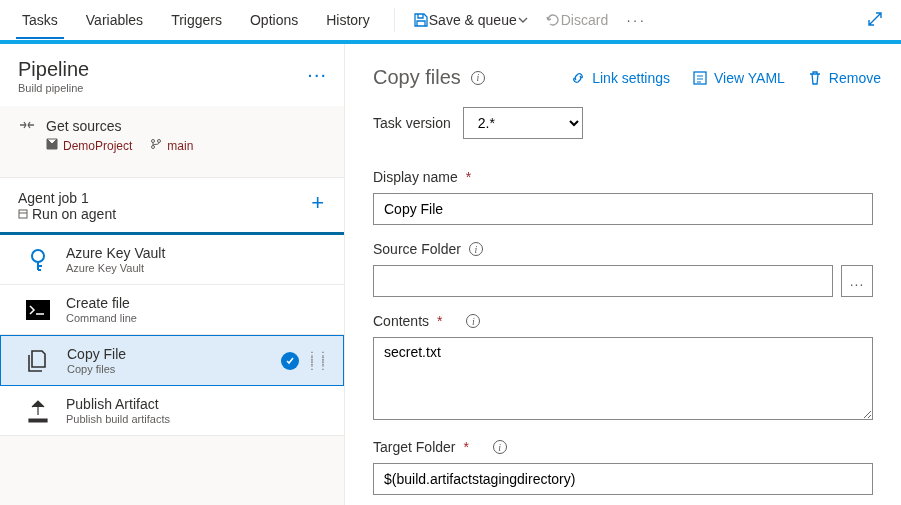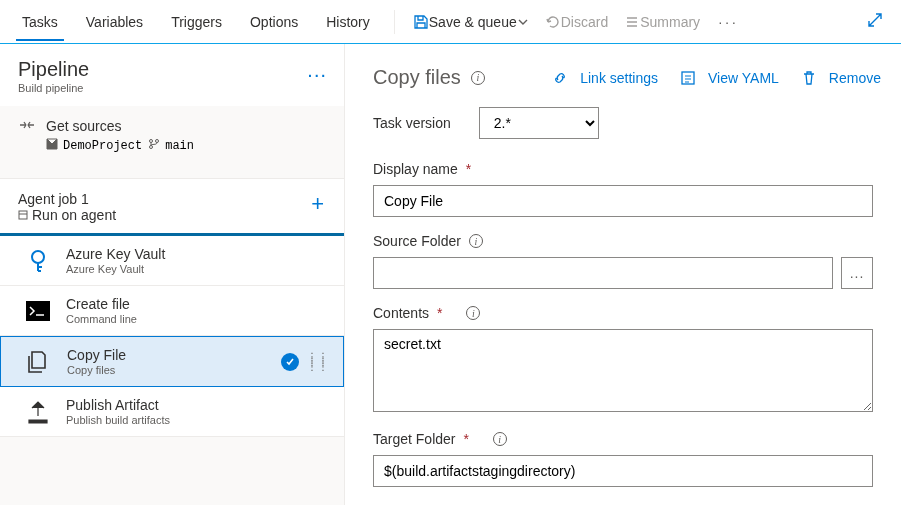--- a/index.html
+++ b/index.html
@@ -1,66 +1,66 @@
 <!DOCTYPE html>
 <html><head>
 <meta charset="utf-8">
 <style>
 * { box-sizing: border-box; margin: 0; padding: 0; }
 body { font-family: "Segoe UI", -apple-system, sans-serif; font-size: 14px; color: #323130; background: #fff; width: 901px; height: 505px; overflow: hidden; }
-.topbar { display: flex; align-items: center; height: 44px; padding: 0 8px; border-bottom: 1px solid #0ea5e9; }
+.topbar { display: flex; align-items: center; height: 44px; padding: 0 8px; border-bottom: 4px solid #0ea5e9; }
 .tabs { display: flex; gap: 0; }
 .tab { padding: 11px 14px; cursor: pointer; font-size: 14px; color: #323130; position: relative; }
 .tab.active { color: #323130; font-weight: 400; }
 .tab.active::after { content:""; position:absolute; left:8px; right:8px; bottom:0; height:2px; background:#0078d4; }
 .vsep { width:1px; height:24px; background:#edebe9; margin:0 10px; }
 .cmd { display:flex; align-items:center; padding:6px 8px; cursor:pointer; color:#323130; }
 .cmd.disabled { color:#a19f9d; cursor:default; }
 .cmd svg { display:block; }
 .overflow { padding:6px 10px; cursor:pointer; color:#605e5c; letter-spacing:2px; }
 .expand { margin-left:auto; padding:6px 10px; cursor:pointer; color:#0078d4; }
 .content { display:flex; height:calc(100% - 44px); }
 .left { width:345px; background:#faf9f8; border-right:1px solid #edebe9; display:flex; flex-direction:column; }
 .pipeline-hdr { background:#fff; padding:14px 16px 12px 18px; display:flex; align-items:center; }
 .pipeline-hdr .t { font-size:20px; color:#323130; }
 .pipeline-hdr .s { font-size:11px; color:#605e5c; margin-top:1px; }
 .pipeline-hdr .dots { margin-left:auto; color:#0078d4; cursor:pointer; letter-spacing:2px; font-weight:bold; }
 .getsrc { padding:12px 18px 10px 18px; }
 .gsrow1 { display:flex; align-items:center; gap:10px; }
-.gsrow2 { display:flex; gap:6px; margin-top:4px; font-size:12px; color:#000000; padding-left:28px;font-family:Liberation Mono, monospace; }
+.gsrow2 { display:flex; gap:18px; margin-top:4px; font-size:12px; color:#7f1d1d; padding-left:28px; }
 .gsrow2 .pair { display:flex; align-items:center; gap:5px; }
 .sourcesicon { width:18px; text-align:center; color:#605e5c; }
 .agentjob { background:#fff; margin-top:14px; padding:12px 14px 10px 18px; display:flex; align-items:flex-start; border-top:1px solid #edebe9; border-bottom:3px solid #0369a1; }
 .plus { margin-left:auto; color:#0078d4; font-size:22px; font-weight:300; cursor:pointer; padding:0 6px; }
 .task { background:#fff; border-bottom:1px solid #edebe9; padding:10px 14px 10px 24px; display:flex; align-items:center; gap:14px; cursor:pointer; }
 .task.selected { background:#deecf9; border:1px solid #0078d4; }
 .task-icon { width:28px; height:28px; display:flex; align-items:center; justify-content:center; }
 .task-txt .t { font-size:14px; }
 .task-txt .s { font-size:11px; color:#605e5c; margin-top:1px; }
 .task-right { margin-left:auto; display:flex; align-items:center; gap:8px; }
 .checkcirc { width:18px; height:18px; border-radius:50%; background:#0078d4; display:flex; align-items:center; justify-content:center; }
 .checkcirc svg { display:block; }
 .grip { color:#605e5c; line-height:5px; font-size:10px; letter-spacing:1px; }
 .right { flex:1; padding:22px 20px 16px 28px; overflow-y:auto; }
 .hdr { display:flex; align-items:center; margin-bottom:18px; }
 .hdr h2 { font-size:20px; font-weight:400; color:#605e5c; margin-right:10px; }
 .hdr-actions { margin-left:auto; display:flex; gap:22px; }
-.link { color:#0078d4; display:flex; align-items:center; gap:12px; cursor:pointer; font-size:14px; }
+.link { color:#0078d4; display:flex; align-items:center; gap:6px; cursor:pointer; font-size:14px; }
 .field { margin-bottom:16px; }
 .field label { font-size:14px; display:inline-flex; align-items:center; gap:8px; margin-bottom:8px; }
 .req { color:#a4262c; }
 .info { width:14px; height:14px; border:1px solid #605e5c; border-radius:50%; display:inline-flex; align-items:center; justify-content:center; font-size:10px; color:#605e5c; font-style:italic; font-family:Georgia,serif; }
 select, input[type=text], textarea { border:1px solid #8a8886; padding:6px 10px; font-family:inherit; font-size:14px; background:#fff; }
 select { width:120px; height:32px; }
 input[type=text] { width:500px; height:32px; }
 .srcrow { display:flex; gap:8px; }
 .srcrow input { flex:0 0 460px; }
 .ellbtn { width:32px; height:32px; border:1px solid #8a8886; background:#fff; display:flex; align-items:center; justify-content:center; cursor:pointer; color:#605e5c; letter-spacing:1px; }
 textarea { width:500px; height:83px; resize:both; }
-.inline-field { display:flex; align-items:center; gap:28px; margin-bottom:22px; }
+.inline-field { display:flex; align-items:center; gap:12px; margin-bottom:30px; }
 .smicon { color:#605e5c; }
 </style>
 </head>
 <body>
 
 <div class="topbar">
   <div class="tabs">
     <div class="tab active">Tasks</div>
     <div class="tab">Variables</div>
     <div class="tab">Triggers</div>
@@ -81,28 +81,20 @@
         </svg>
       </span>
   </div>
   <div class="cmd disabled">
     <span>
         <svg width="16" height="16" viewBox="0 0 16 16">
           <path fill="none" stroke="#a19f9d" stroke-width="1.4" d="M3 8a5 5 0 1 1 2 4 M3 8l-1-3 M3 8l3-1"></path>
         </svg>
       </span>
     <span>Discard</span>
-  </div>
-  <div class="cmd disabled">
-    <span>
-        <svg width="16" height="16" viewBox="0 0 16 16">
-          <path stroke="#a19f9d" stroke-width="1.6" d="M3 4h10M3 8h10M3 12h10"></path>
-        </svg>
-      </span>
-    <span>Summary</span>
   </div>
   <div class="overflow">···</div>
   <div class="expand"><svg width="16" height="16" viewBox="0 0 16 16">
         <path fill="none" stroke="#0078d4" stroke-width="1.4" d="M9 2h5v5 M14 2L8 8 M7 14H2V9 M2 14l6-6"></path>
       </svg></div>
 </div>
 
 <div class="content">
   <div class="left">
     <div class="pipeline-hdr">

